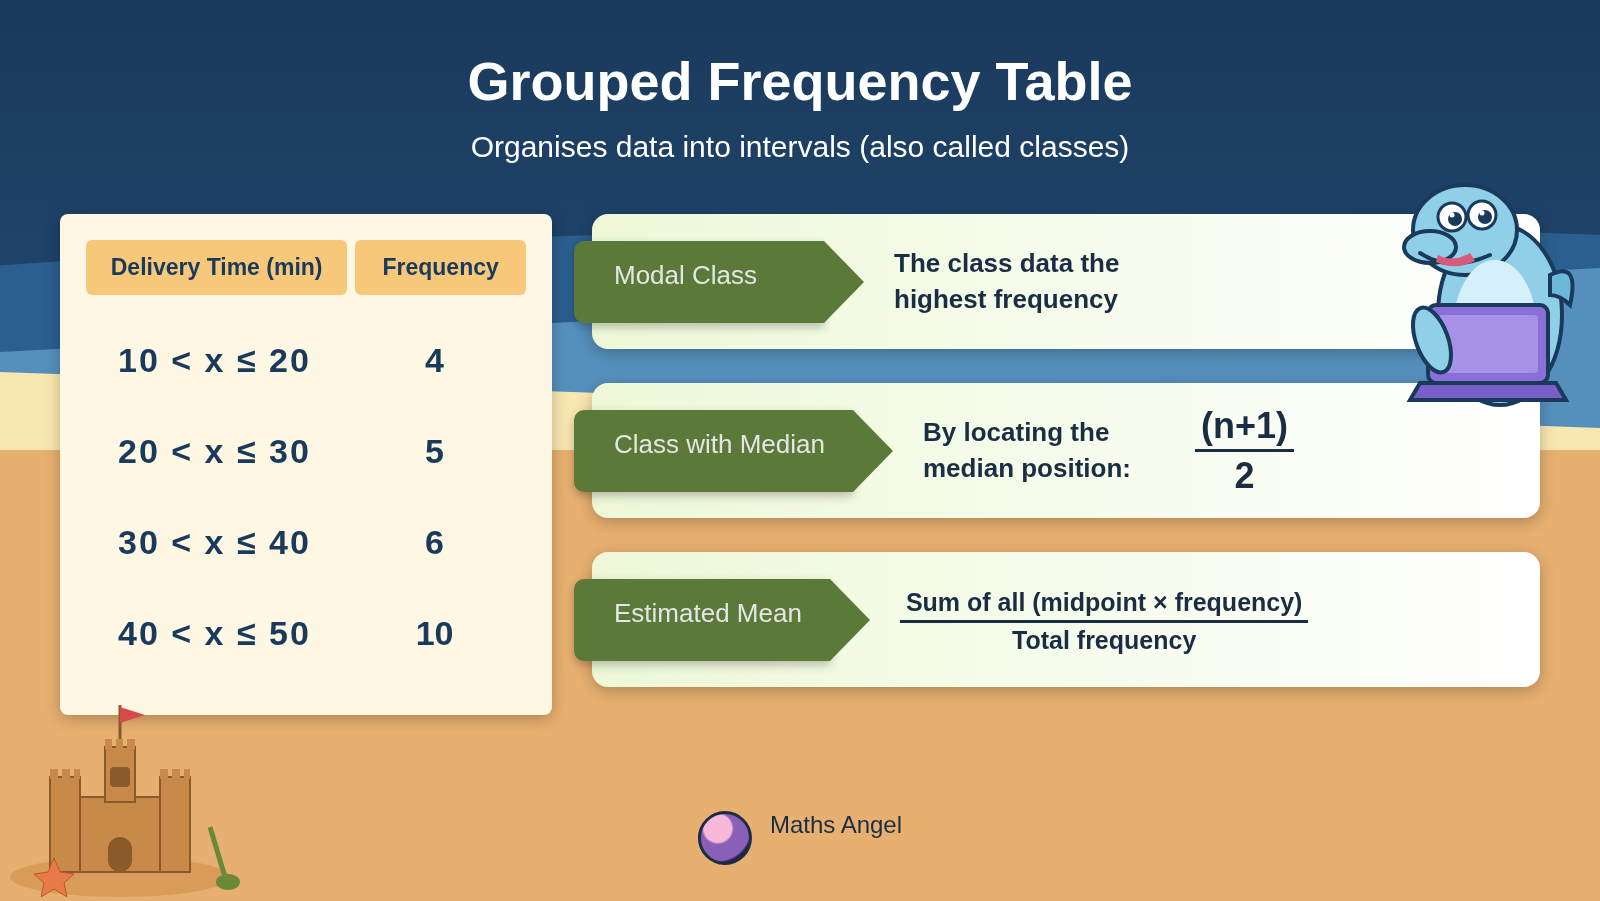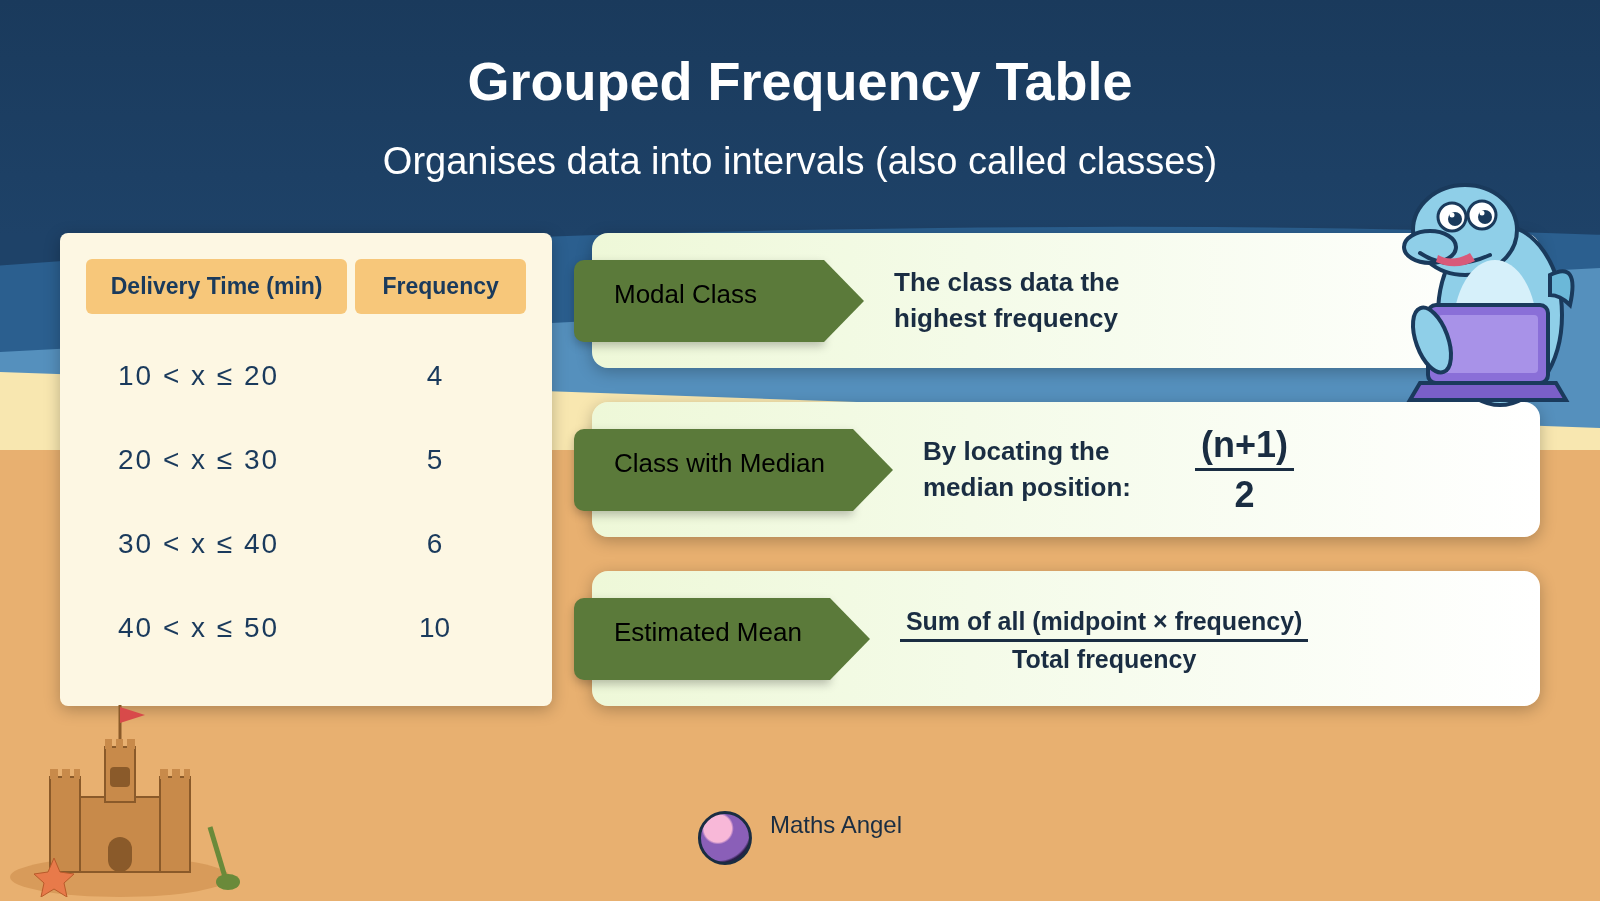--- a/index.html
+++ b/index.html
@@ -43,23 +43,23 @@
 .title {
   text-align: center;
   color: #fff;
   font-size: 54px;
   font-weight: 800;
   margin-top: 10px;
 }
 .subtitle {
   text-align: center;
   color: #fff;
-  font-size: 38px;
+  font-size: 30px;
   font-weight: 400;
-  margin-top: 28px;
+  margin-top: 18px;
 }
 .main-row {
   display: flex;
   gap: 40px;
   margin-top: 50px;
   align-items: flex-start;
 }
 .table-wrap {
   background: #fdf7e3;
   border-radius: 8px;
@@ -80,22 +80,22 @@
   text-align: center;
   border-radius: 6px;
 }
 .th1 { flex: 1.6; }
 .th2 { flex: 1; }
 .table-body { padding: 20px 10px 10px; }
 .tr {
   display: flex;
   gap: 8px;
   color: #1a3a5c;
-  font-size: 28px;
-  font-weight: 400;
+  font-size: 34px;
+  font-weight: 700;
   padding: 26px 8px;
 }
 .td1 { flex: 1.6; text-align: left; padding-left: 14px; letter-spacing: 2px;}
 .td2 { flex: 1; text-align: center; }
 .cards {
   flex: 1;
   display: flex;
   flex-direction: column;
   gap: 34px;
 }
@@ -104,21 +104,21 @@
   border-radius: 16px;
   display: flex;
   align-items: center;
   height: 135px;
   box-shadow: 0 4px 16px rgba(0,0,0,.25);
   overflow: visible;
   position: relative;
 }
 .arrow-box {
   background: #5b7a3a;
-  color: #000000;
+  color: #e5e5e5;
   font-size: 26px;
   font-weight: 500;
   height: 82px;
   display: flex;
   align-items: center;
   padding: 0 28px 12px 40px;
   margin-left: -18px;
   border-radius: 10px 0 0 10px;
   position: relative;
   min-width: 250px;

